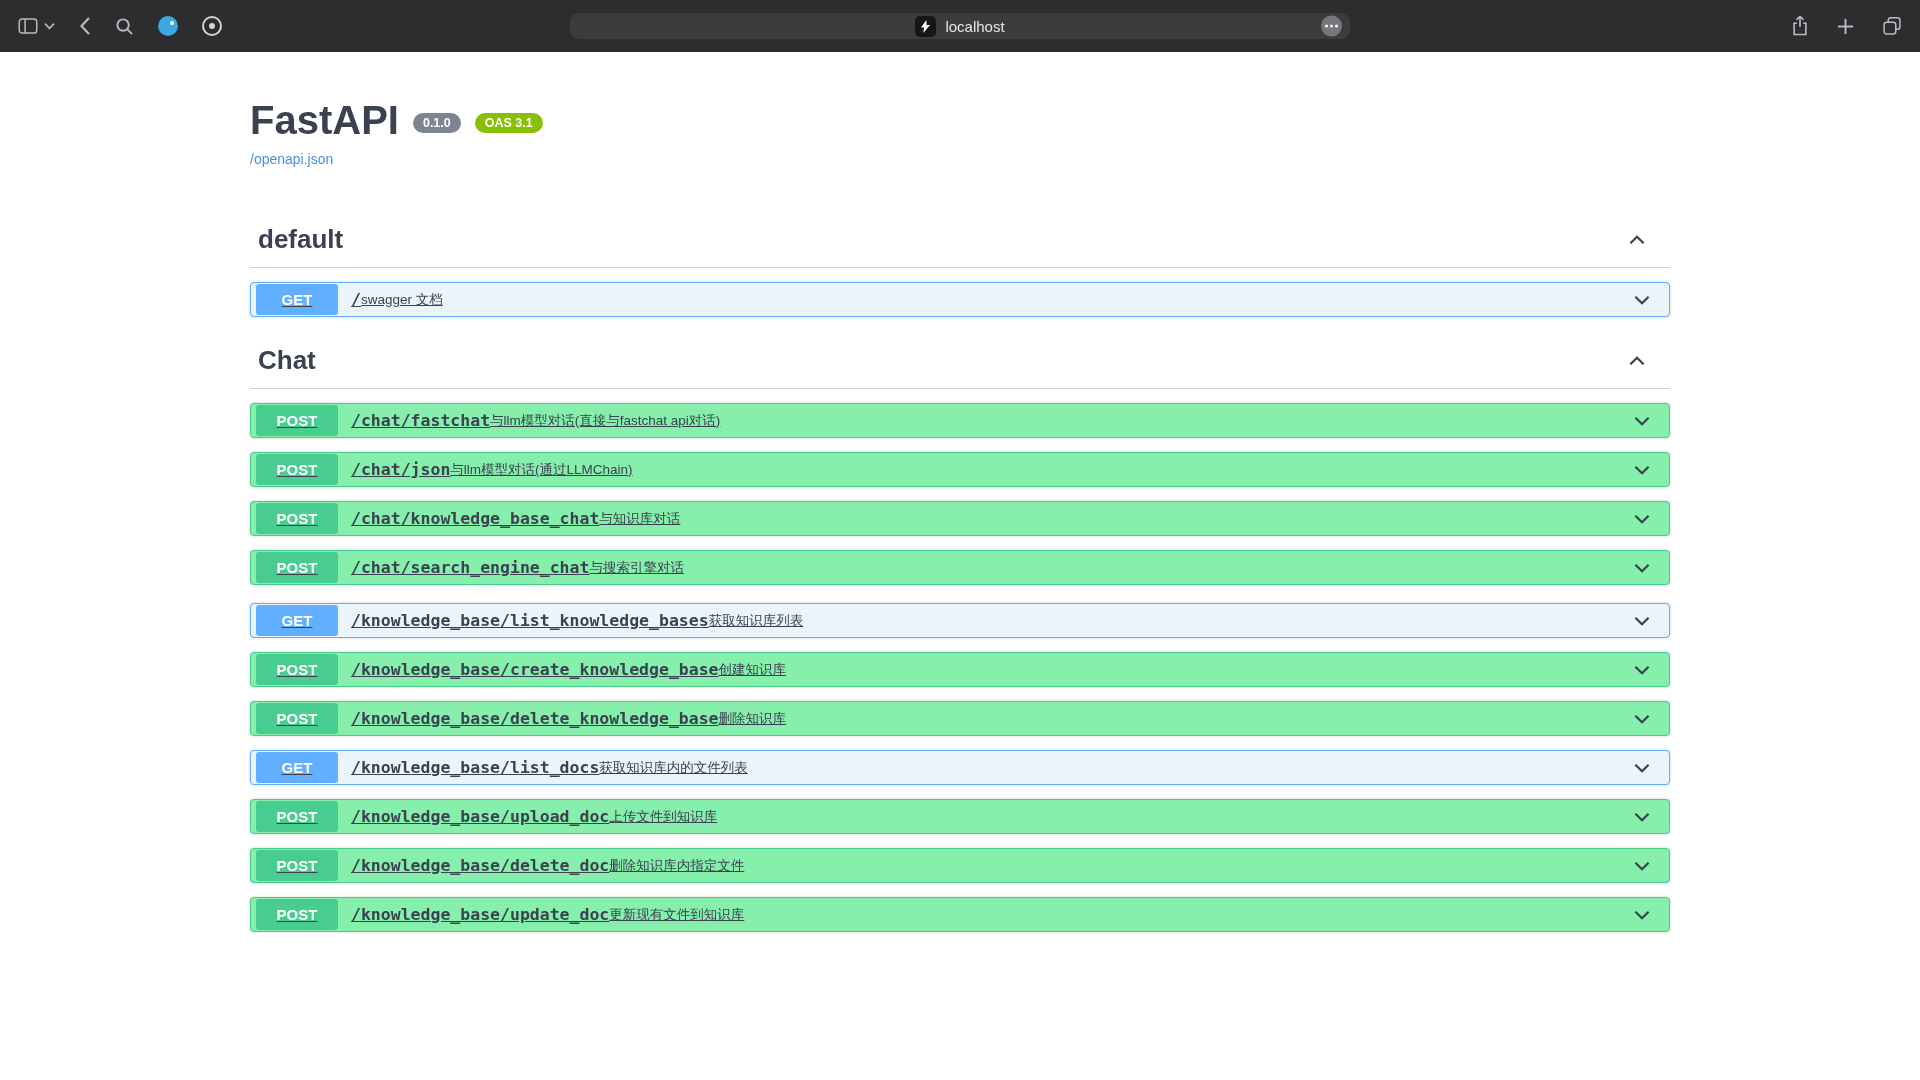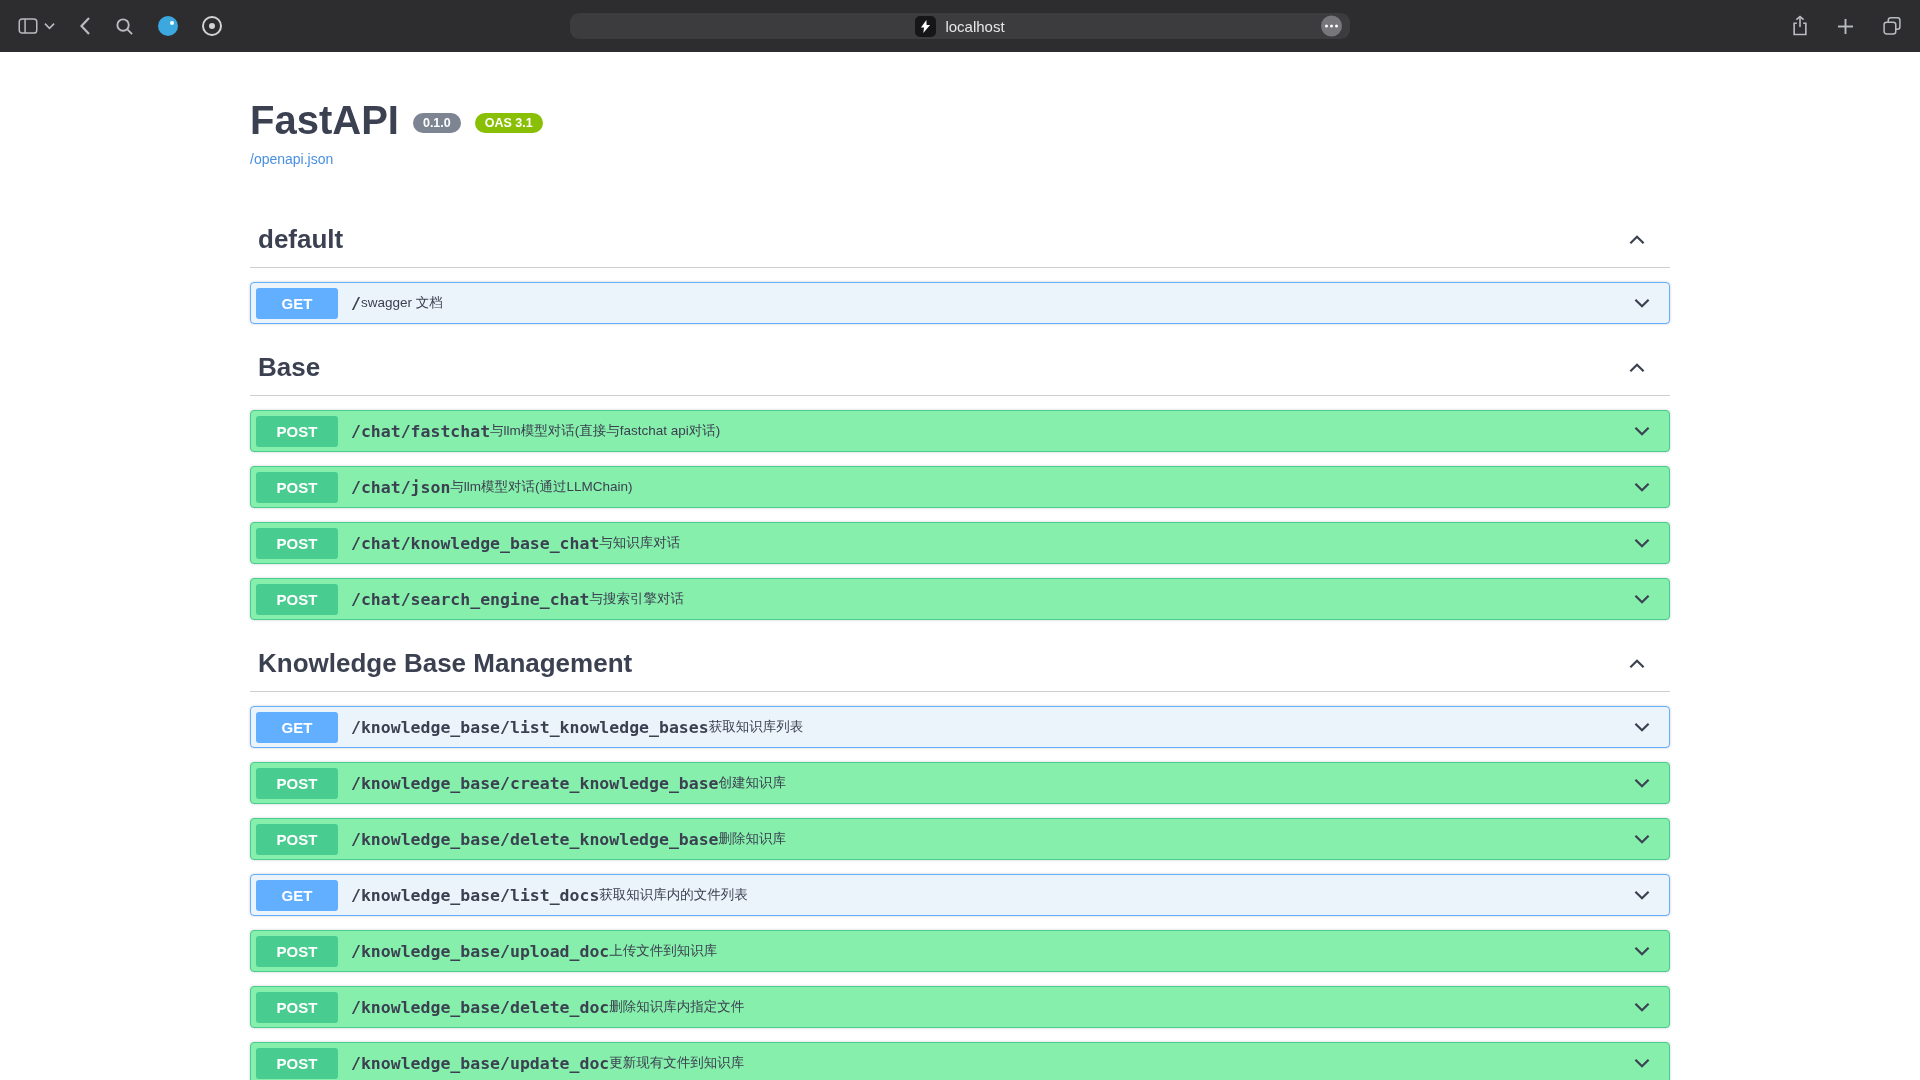--- a/index.html
+++ b/index.html
@@ -72,23 +72,23 @@
   .opblock-tag{
     display:flex;align-items:center;justify-content:space-between;
     padding:10px 0 12px 8px;border-bottom:1px solid rgba(59,65,81,.25);
     margin-bottom:14px;cursor:pointer;
   }
   .section-title{margin:0;font-size:26px;font-weight:bold;color:var(--ink);}
   .chev{fill:none;stroke:var(--ink);stroke-width:2;width:22px;height:22px;}
   .opblock-tag .chev{margin-right:22px;}
 
   .opblock{
-    display:flex;align-items:center;height:42px;margin-bottom:14px;
+    display:flex;align-items:center;height:35px;margin-bottom:14px;
     border-radius:4px;border:1px solid;padding:0 16px 0 5px;
-    box-shadow:0 0 3px rgba(0,0,0,.19);cursor:pointer;
+    box-shadow:0 0 3px rgba(0,0,0,.19);cursor:pointer;text-decoration:underline;
   }
   .opblock.get{background:#ecf4fb;border-color:var(--get);}
   .opblock.post{background:#86efac;border-color:var(--post);}
   .method{
     min-width:82px;text-align:center;border-radius:3px;color:#fff;
     font-weight:bold;font-size:15px;padding:8px 0;line-height:1;
   }
   .opblock.get .method{background:var(--get);}
   .opblock.post .method{background:var(--post);}
   .path{
@@ -199,21 +199,21 @@
     <span class="summary">swagger 文档</span>
     <svg class="chev" viewBox="0 0 20 20">
       <polyline points="4,7 10,13 16,7"></polyline>
     </svg>
   </div>
 </div>
   </section>
 
   <section class="opblock-tag-section">
     <div class="opblock-tag">
-      <h3 class="section-title">Base</h3>
+      <h3 class="section-title">Chat</h3>
       <svg class="chev" viewBox="0 0 20 20">
         <polyline points="4,13 10,7 16,13"></polyline>
       </svg>
     </div>
     <div class="rows">
   <div class="opblock post">
     <span class="method">POST</span>
     <span class="path">/chat/fastchat</span>
     <span class="summary">与llm模型对话(直接与fastchat api对话)</span>
     <svg class="chev" viewBox="0 0 20 20">
@@ -244,26 +244,20 @@
     <span class="path">/chat/search_engine_chat</span>
     <span class="summary">与搜索引擎对话</span>
     <svg class="chev" viewBox="0 0 20 20">
       <polyline points="4,7 10,13 16,7"></polyline>
     </svg>
   </div>
 </div>
   </section>
 
   <section class="opblock-tag-section">
-    <div class="opblock-tag">
-      <h3 class="section-title">Knowledge Base Management</h3>
-      <svg class="chev" viewBox="0 0 20 20">
-        <polyline points="4,13 10,7 16,13"></polyline>
-      </svg>
-    </div>
     <div class="rows">
   <div class="opblock get">
     <span class="method">GET</span>
     <span class="path">/knowledge_base/list_knowledge_bases</span>
     <span class="summary">获取知识库列表</span>
     <svg class="chev" viewBox="0 0 20 20">
       <polyline points="4,7 10,13 16,7"></polyline>
     </svg>
   </div>
 

